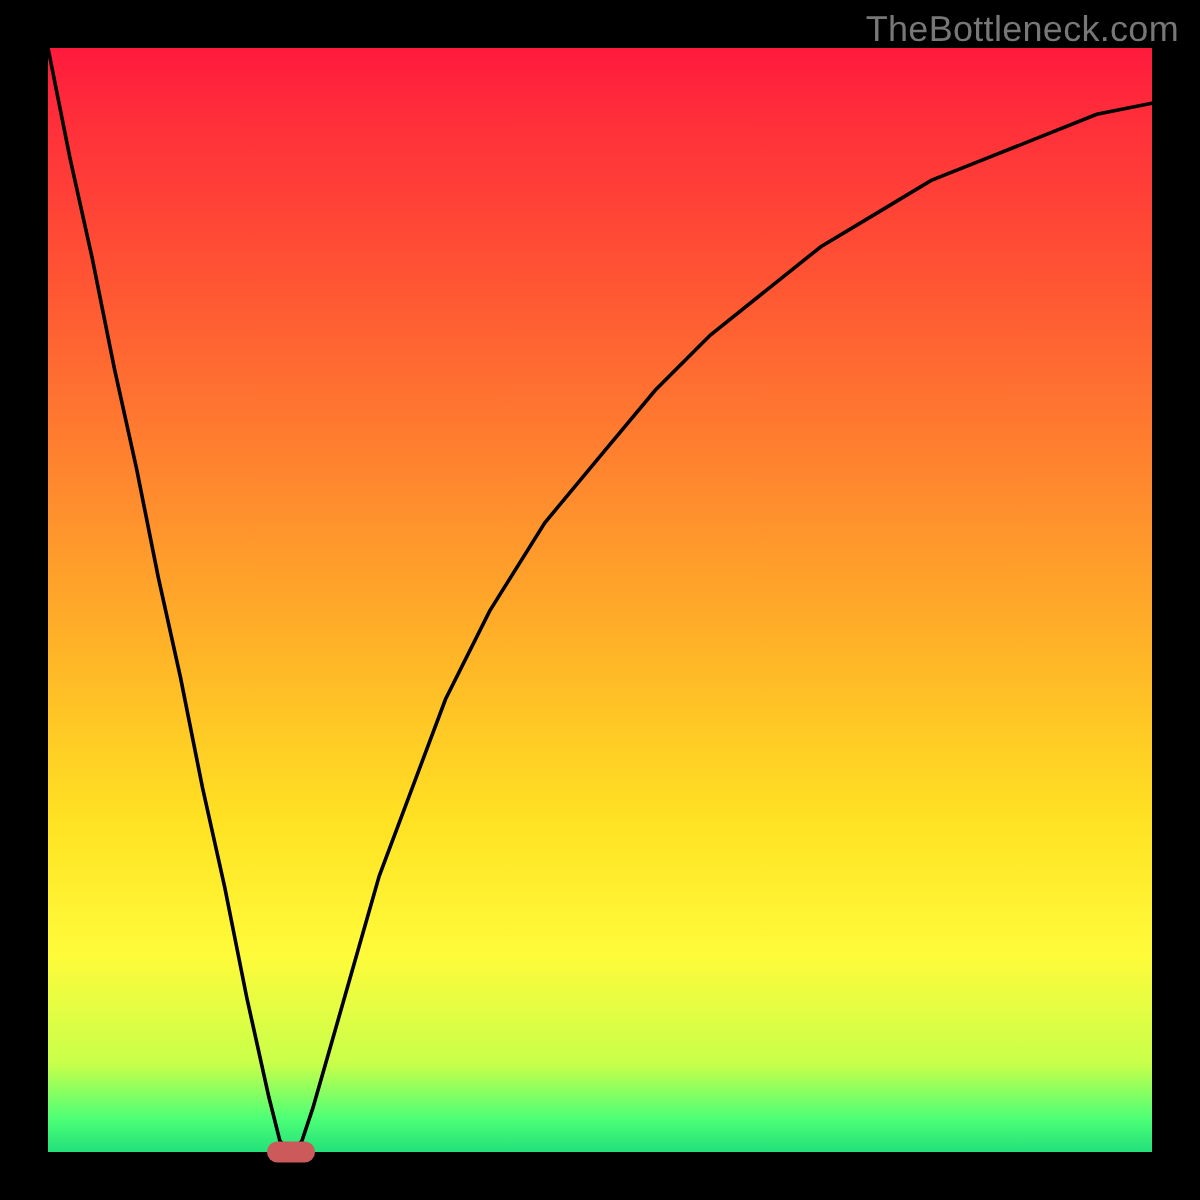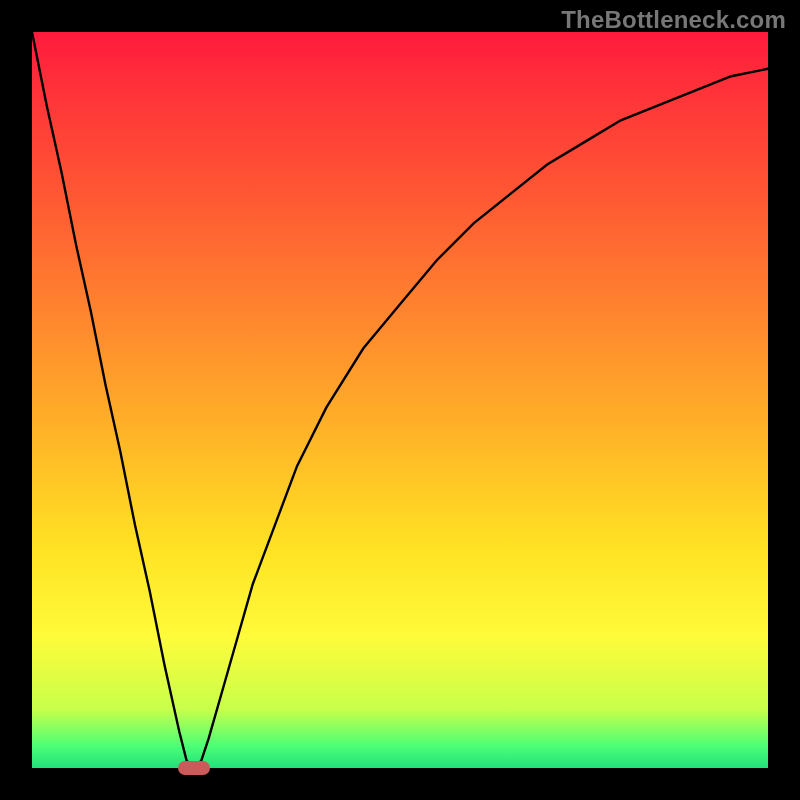--- a/index.html
+++ b/index.html
@@ -38,21 +38,21 @@
       #4dff77 97%,
       #22e07a 100%
     );
   }
   .attribution {
     position: absolute;
     top: 6px;
     right: 14px;
     color: #777;
     font-size: 24px;
-    font-weight: 700;
+    font-weight: 400;
     letter-spacing: 0.2px;
   }
   .marker {
     position: absolute;
     width: 32px;
     height: 14px;
     background: #cc5a5a;
     border-radius: 7px;
   }
   svg.curve {

